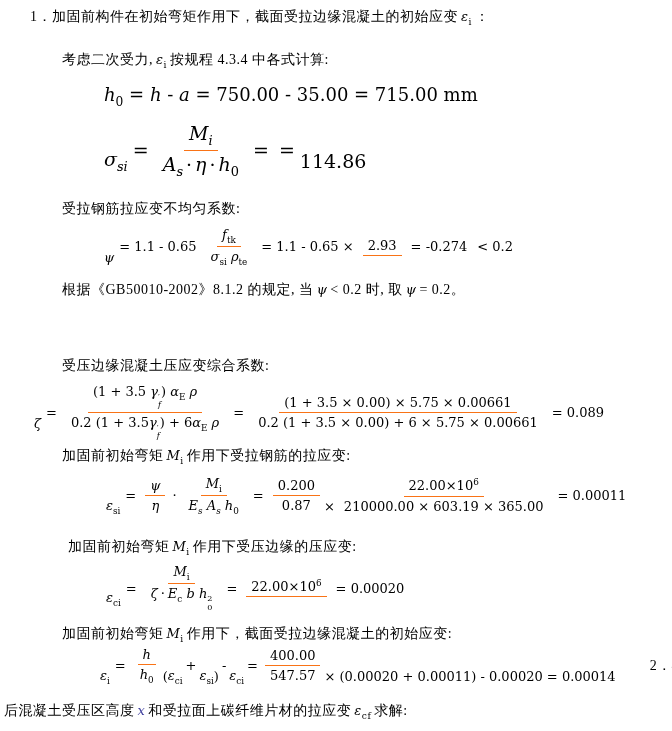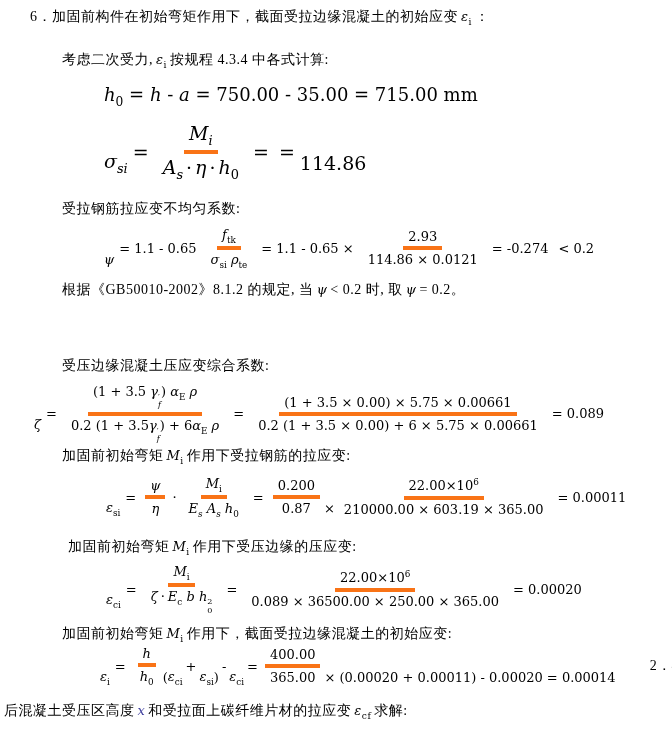--- a/index.html
+++ b/index.html
@@ -23,21 +23,21 @@
     white-space: nowrap;
   }
   .feq.big { font-size: 19px; }
   .tok { display: inline-block; margin-top: 22px; }
   .it { font-style: italic; }
   .op { margin: 0 5px; }
   .op-s { margin: 0 3px; }
   sub, sup { line-height: 1; font-size: 0.68em; }
   .feq sub.itl { font-style: italic; }
   .frac { display: inline-flex; flex-direction: column; align-items: center; text-align: center; margin: 0 4px; }
-  .frac .num { padding: 0 5px 2px; border-bottom: 4px solid #f97316; }
+  .frac .num { padding: 0 5px 2px; border-bottom: 1px solid #f97316; }
   .frac .den { padding: 2px 5px 0; }
   .stack { display: inline-flex; flex-direction: column; align-items: flex-start; font-size: 0.62em; line-height: 1.05; font-style: normal; vertical-align: -0.35em; }
   .stack .top, .stack .bot { display: block; }
   .side { margin-left: 34px; letter-spacing: 0.5px; font-size: 14px; font-family: "Liberation Serif", serif; }
   
   .pos-l1  { left: 30px;  top: 8px; }
   .pos-l2  { left: 62px;  top: 51px; }
   .pos-l3  { left: 104px; top: 84px; font-family: "DejaVu Serif", serif; font-size: 18px; }
   .pos-f1  { left: 104px; top: 122px; }
   .pos-l4  { left: 62px;  top: 200px; }
@@ -50,21 +50,21 @@
   .pos-l8  { left: 62px;  top: 538px; margin-left: 6px; }
   .pos-f5  { left: 106px; top: 564px; }
   .pos-l9  { left: 62px;  top: 625px; }
   .pos-f6  { left: 100px; top: 646px; }
   .pos-l10 { left: 4px;   top: 702px; }
 </style>
 </head>
 <body>
 
 <div class="abs cn pos-l1">
-  <span>6．加固前构件在初始弯矩作用下，截面受拉边缘混凝土的初始应变</span><span class="mv"><span class="it">ε</span><sub>i</sub></span><span>：</span>
+  <span>1．加固前构件在初始弯矩作用下，截面受拉边缘混凝土的初始应变</span><span class="mv"><span class="it">ε</span><sub>i</sub></span><span>：</span>
 </div>
 
 <div class="abs cn pos-l2">
   <span>考虑二次受力,</span><span class="mv"><span class="it">ε</span><sub>i</sub></span><span>按规程 4.3.4 中各式计算:</span>
 </div>
 
 <div class="abs pos-l3">
   <span class="it">h</span><sub>0</sub><span> = </span><span class="it">h</span><span> - </span><span class="it">a</span><span> = 750.00 - 35.00 = 715.00 mm</span>
 </div>
 
@@ -85,21 +85,20 @@
 <div class="abs feq pos-f2">
   <span class="tok it">ψ</span>
   <span class="tok op">= 1.1 - 0.65</span>
   <span class="frac">
     <span class="num"><span class="it">f</span><sub>tk</sub></span>
     <span class="den"><span class="it">σ</span><sub>si</sub><span>&nbsp;</span><span class="it">ρ</span><sub>te</sub></span>
   </span>
   <span class="tok op">= 1.1 - 0.65 ×</span>
   <span class="frac">
     <span class="num">2.93</span>
-    <span class="den">114.86 × 0.0121</span>
   </span>
   <span class="tok op">= -0.274</span>
   <span class="tok op">&lt; 0.2</span>
 </div>
 
 <div class="abs cn pos-l5">
   <span>根据《GB50010-2002》8.1.2 的规定, 当</span><span class="mv">ψ</span><span>&lt; 0.2 时, 取</span><span class="mv">ψ</span><span>= 0.2。</span>
 </div>
 
 <div class="abs cn pos-l6">受压边缘混凝土压应变综合系数:</div>
@@ -164,21 +163,20 @@
   <span class="frac">
     <span class="num"><span class="it">M</span><sub>i</sub></span>
     <span class="den"><span class="it">ζ</span><span class="op-s">·</span><span class="it">E</span><sub>c</sub><span>&nbsp;</span><span class="it">b</span><span>&nbsp;</span><span class="it">h</span><span class="stack">
           <span class="top">2</span>
           <span class="bot">0</span>
         </span></span>
   </span>
   <span class="tok op">=</span>
   <span class="frac">
     <span class="num"><span>22.00×10</span><sup>6</sup></span>
-    <span class="den">0.089 × 36500.00 × 250.00 × 365.00</span>
   </span>
   <span class="tok op">= 0.00020</span>
 </div>
 
 <div class="abs cn pos-l9">
   <span>加固前初始弯矩</span><span class="mv"><span class="it">M</span><sub>i</sub></span><span>作用下，截面受拉边缘混凝土的初始应变:</span>
 </div>
 
 <div class="abs feq pos-f6">
   <span class="tok"><span class="it">ε</span><sub>i</sub></span>
@@ -190,21 +188,21 @@
   <span class="tok">(</span>
   <span class="tok"><span class="it">ε</span><sub>ci</sub></span>
   <span class="tok op-s">+</span>
   <span class="tok"><span class="it">ε</span><sub>si</sub></span>
   <span class="tok">)</span>
   <span class="tok op-s">-</span>
   <span class="tok"><span class="it">ε</span><sub>ci</sub></span>
   <span class="tok op-s">=</span>
   <span class="frac">
     <span class="num">400.00</span>
-    <span class="den">365.00</span>
+    <span class="den">547.57</span>
   </span>
   <span class="tok">× (0.00020 + 0.00011) - 0.00020 = 0.00014</span>
   <span class="side">2．碳纤维加固</span>
 </div>
 
 <div class="abs cn pos-l10">
   <span>后混凝土受压区高度</span><span class="mv blue-x">x</span><span>和受拉面上碳纤维片材的拉应变</span><span class="mv"><span class="it">ε</span><sub>cf</sub></span><span>求解:</span>
 </div>
 
 </body></html>

